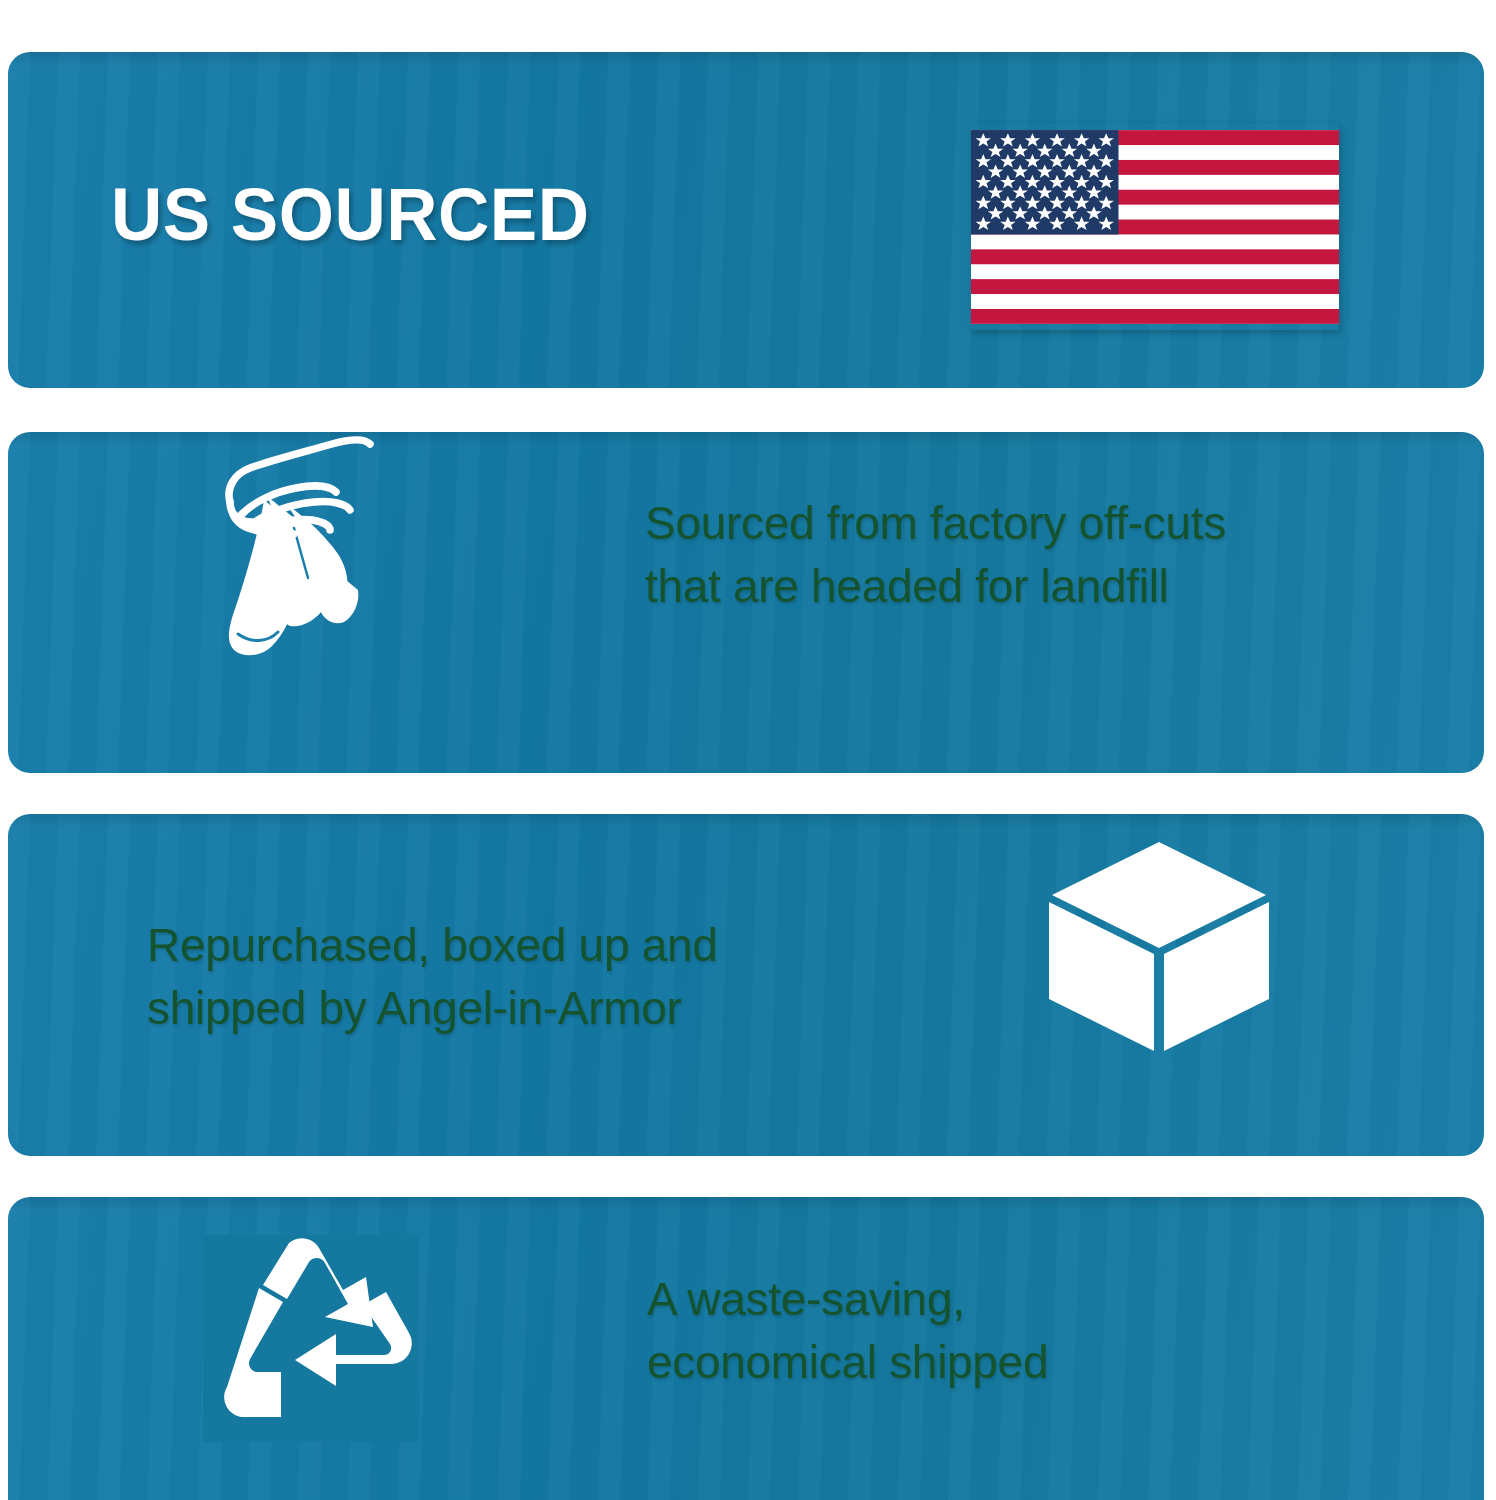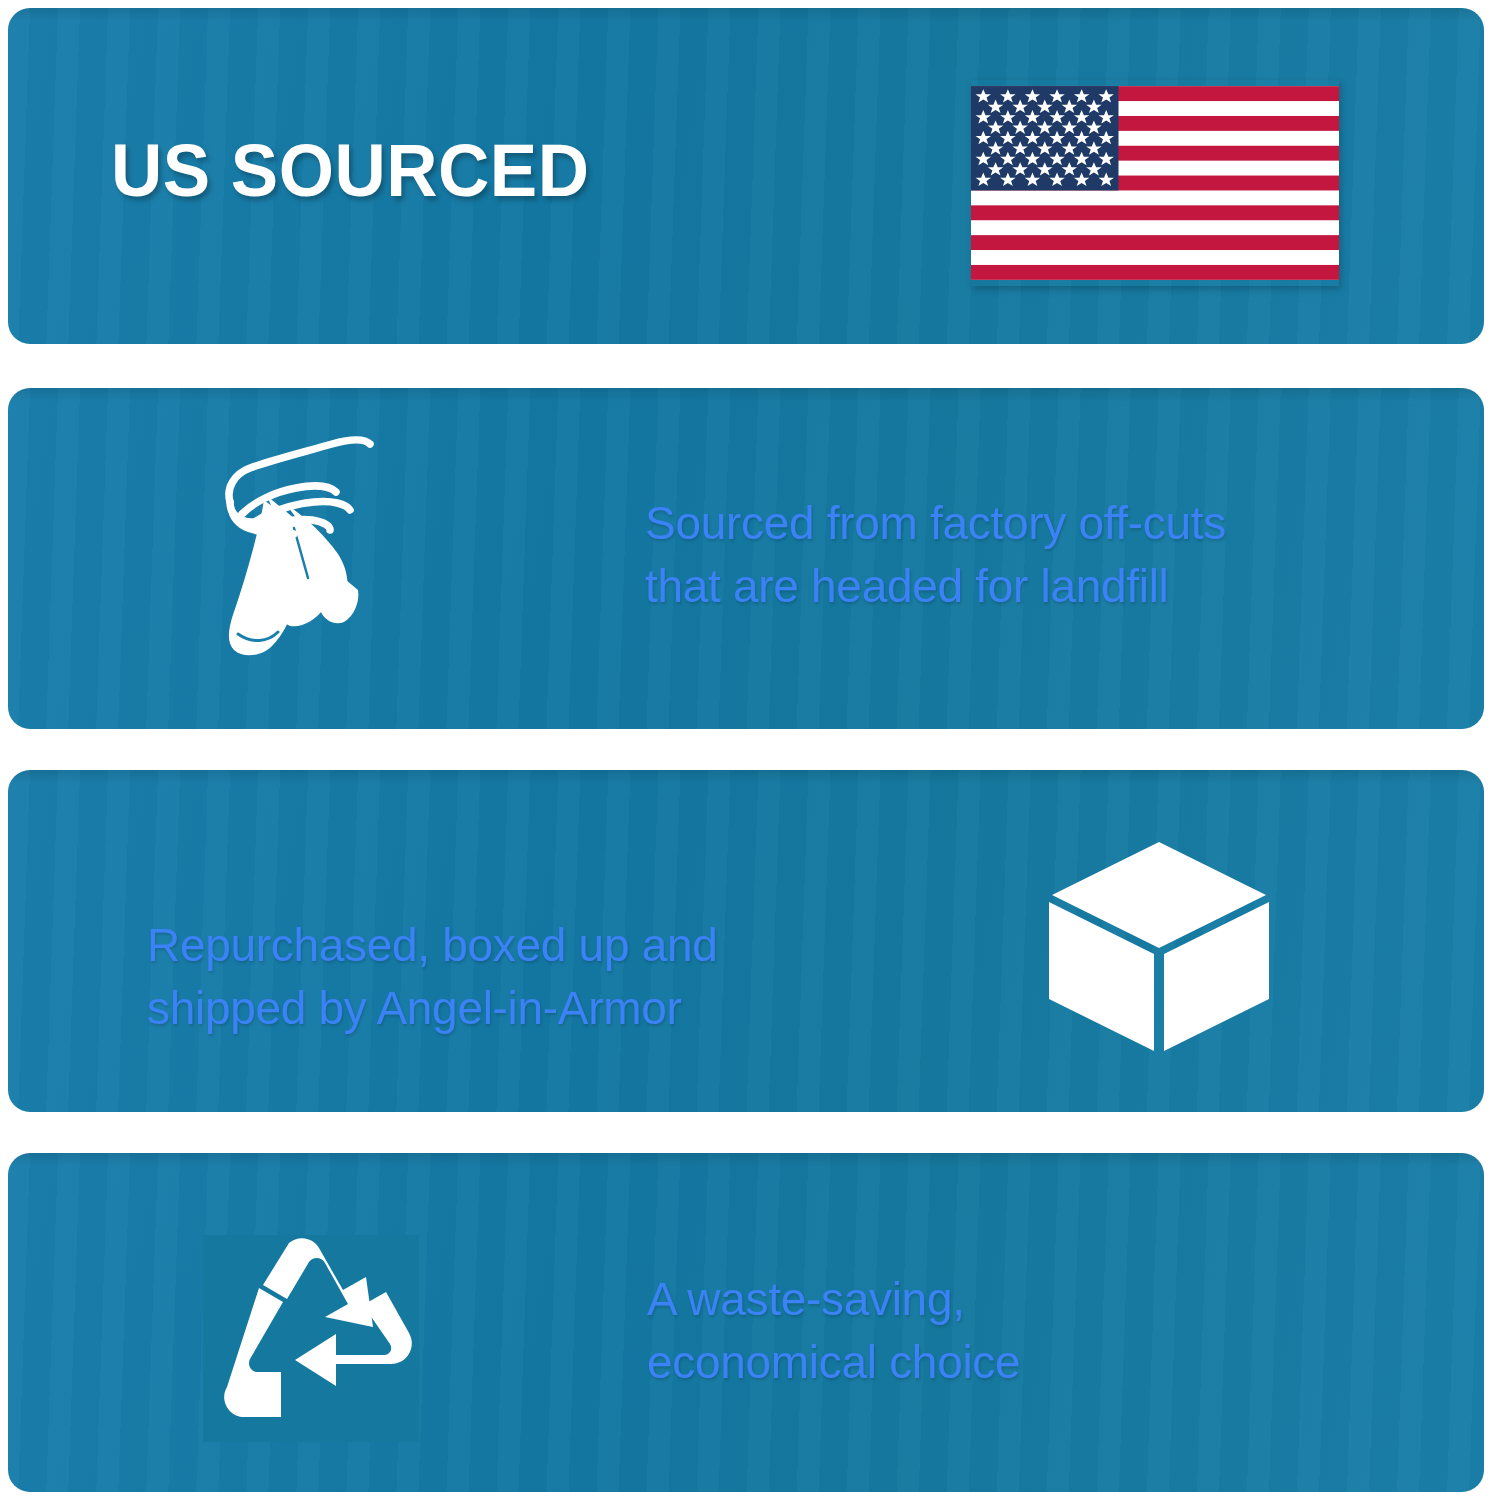--- a/index.html
+++ b/index.html
@@ -25,20 +25,21 @@
   .panel {
     position: absolute;
     left: 8px;
     width: 1476px;
     border-radius: 22px;
     background:
       linear-gradient(180deg, rgba(0,0,0,0.10) 0px, rgba(0,0,0,0.0) 14px),
       linear-gradient(100deg, #1a7fac 0%, #1378a3 38%, #15799f 62%, #1a7fa9 100%);
     box-sizing: border-box;
     overflow: hidden;
+    margin-top: 44px;
   }
   
   .panel::after {
     content: "";
     position: absolute;
     inset: 0;
     pointer-events: none;
     background:
       repeating-linear-gradient(92deg,
         rgba(255,255,255,0.022) 0px,
@@ -77,21 +78,21 @@
     top: 72px;
     width: 368px;
     height: 206px;
     box-shadow: 2px 3px 7px rgba(0,0,0,0.22);
   }
   .flag-wrap svg { display: block; width: 100%; height: 100%; }
 
   
   .row-text {
     position: absolute;
-    color: #3b82f6;
+    color: #14532d;
     font-size: 46px;
     line-height: 1.36;
     font-weight: 400;
     letter-spacing: -0.3px;
     text-shadow: 1px 2px 3px rgba(0,0,0,0.17);
     white-space: pre-line;
   }
 
   
   #icon-cloth {
@@ -405,15 +406,15 @@
         <path d="M86 8 C95 0 110 2 116 13 L140 55 L163 42 L170 92 L122 82 L145 69 L122 28 C119 22 110 21 106 27 L84 64 L60 50 Z"></path>
 
         <path d="M56 53 L80 67 L47 124 C44 130 48 137 55 137 L78 137 L78 182 L41 182 C26 182 16 165 24 152 Z"></path>
 
         <path d="M160 70 L183 57 L206 98 C214 112 204 129 188 129 L133 129 L133 151 L92 125 L133 99 L133 120 L181 120 C187 120 190 114 187 109 Z"></path>
       </g>
     </svg>
   </div>
 
   <div class="row-text" id="text-economical">A waste-saving,
-economical choice</div>
+economical shipped</div>
 
 </div>
 
 </body></html>

